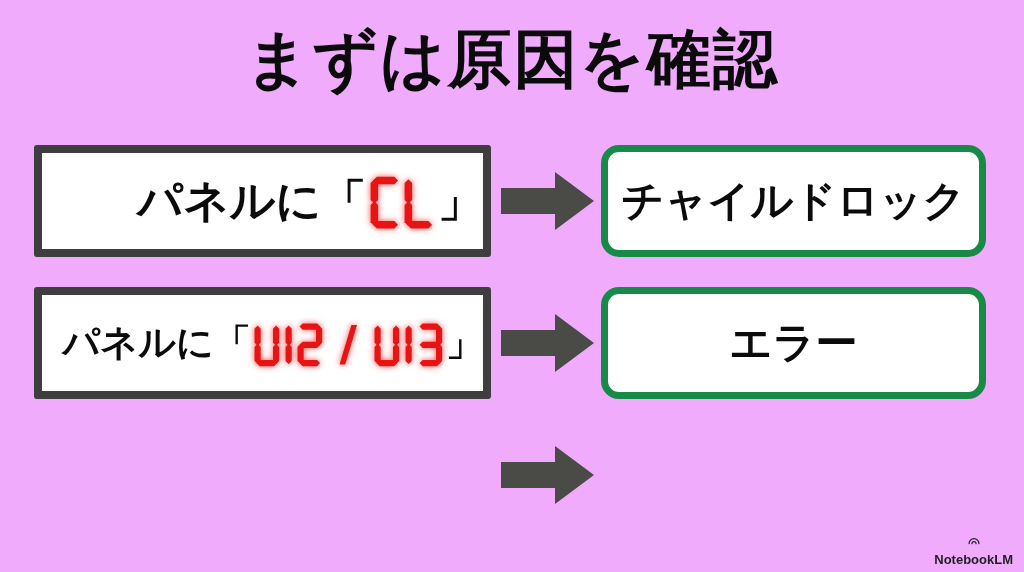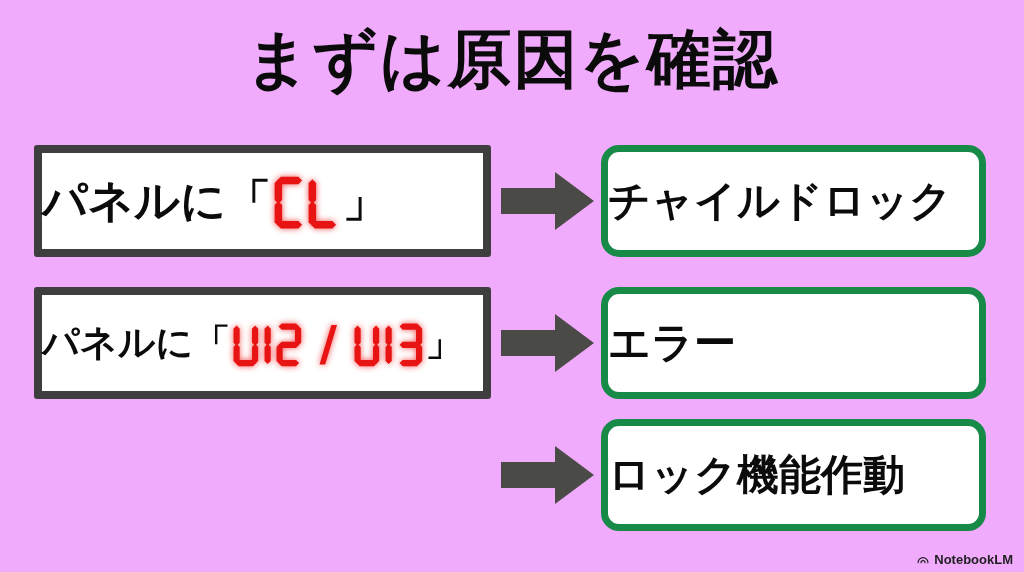--- a/index.html
+++ b/index.html
@@ -19,47 +19,47 @@
     position:absolute;top:16px;left:0;right:0;text-align:center;
     font-size:64px;font-weight:900;letter-spacing:2px;color:var(--text-black);
   }
   .row{position:absolute;left:0;width:1024px;height:112px;}
   .row.r1{top:145px;}
   .row.r2{top:287px;}
   .row.r3{top:419px;}
   .cause-box{
     position:absolute;left:34px;top:0;width:457px;height:112px;background:#fff;
     border:8px solid var(--dark-gray);border-radius:3px;
-    display:flex;align-items:center;justify-content:flex-start;
+    display:flex;align-items:center;justify-content:flex-end;
   }
   .cause-text{
     display:inline-flex;align-items:center;white-space:nowrap;
     font-size:45px;font-weight:900;color:var(--text-black);
   }
   .row.r2 .cause-text{font-size:37px;}
   .digital{
     display:inline-flex;align-items:center;gap:3px;margin:0 3px;
     transform:translateY(2px);
     filter:drop-shadow(0 0 3px rgba(242,35,35,0.8));
   }
   .seg-char{height:1.18em;fill:var(--digital-red);}
   .seg-space{display:inline-block;width:0.26em;}
   .arrow{
     position:absolute;left:501px;top:27px;width:93px;height:58px;
   }
   .arrow polygon{fill:var(--arrow-gray);}
   .result-box{
     position:absolute;left:601px;top:0;width:385px;height:112px;background:#fff;
     border:7px solid var(--green);border-radius:18px;
-    display:flex;align-items:center;
+    display:flex;align-items:center;justify-content:center;
     font-size:42px;font-weight:900;white-space:nowrap;color:var(--text-black);
   }
   .watermark{
     position:absolute;right:11px;bottom:5px;display:flex;align-items:center;gap:4px;
-    font-size:13px;font-weight:600;color:#1f1f1f;
+    font-size:13px;font-weight:600;color:#1f1f1f;flex-direction:column;
   }
   .watermark svg{display:block;}
 </style>
 </head>
 <body>
 
 <div class="stage">
 
   <h1 class="title">まずは原因を確認</h1>
 
@@ -146,23 +146,20 @@
     </svg>
     <div class="result-box">
       <span>エラー</span>
     </div>
   </div>
 
   <div class="row r3">
     <svg class="arrow" viewBox="0 0 93 58">
       <polygon points="0,16 54,16 54,0 93,29 54,58 54,42 0,42"></polygon>
     </svg>
-    <div class="result-box">
-      <span>ロック機能作動</span>
-    </div>
   </div>
 
   <div class="watermark">
     <svg width="14" height="14" viewBox="0 0 24 24">
       <g fill="none" stroke="#1f1f1f" stroke-width="2" stroke-linecap="round">
         <path d="M3.5 16.5a8.5 8.5 0 0 1 17 0"></path>
         <path d="M8.5 16.5a3.5 3.5 0 0 1 7 0"></path>
       </g>
     </svg>
     <span>NotebookLM</span>

